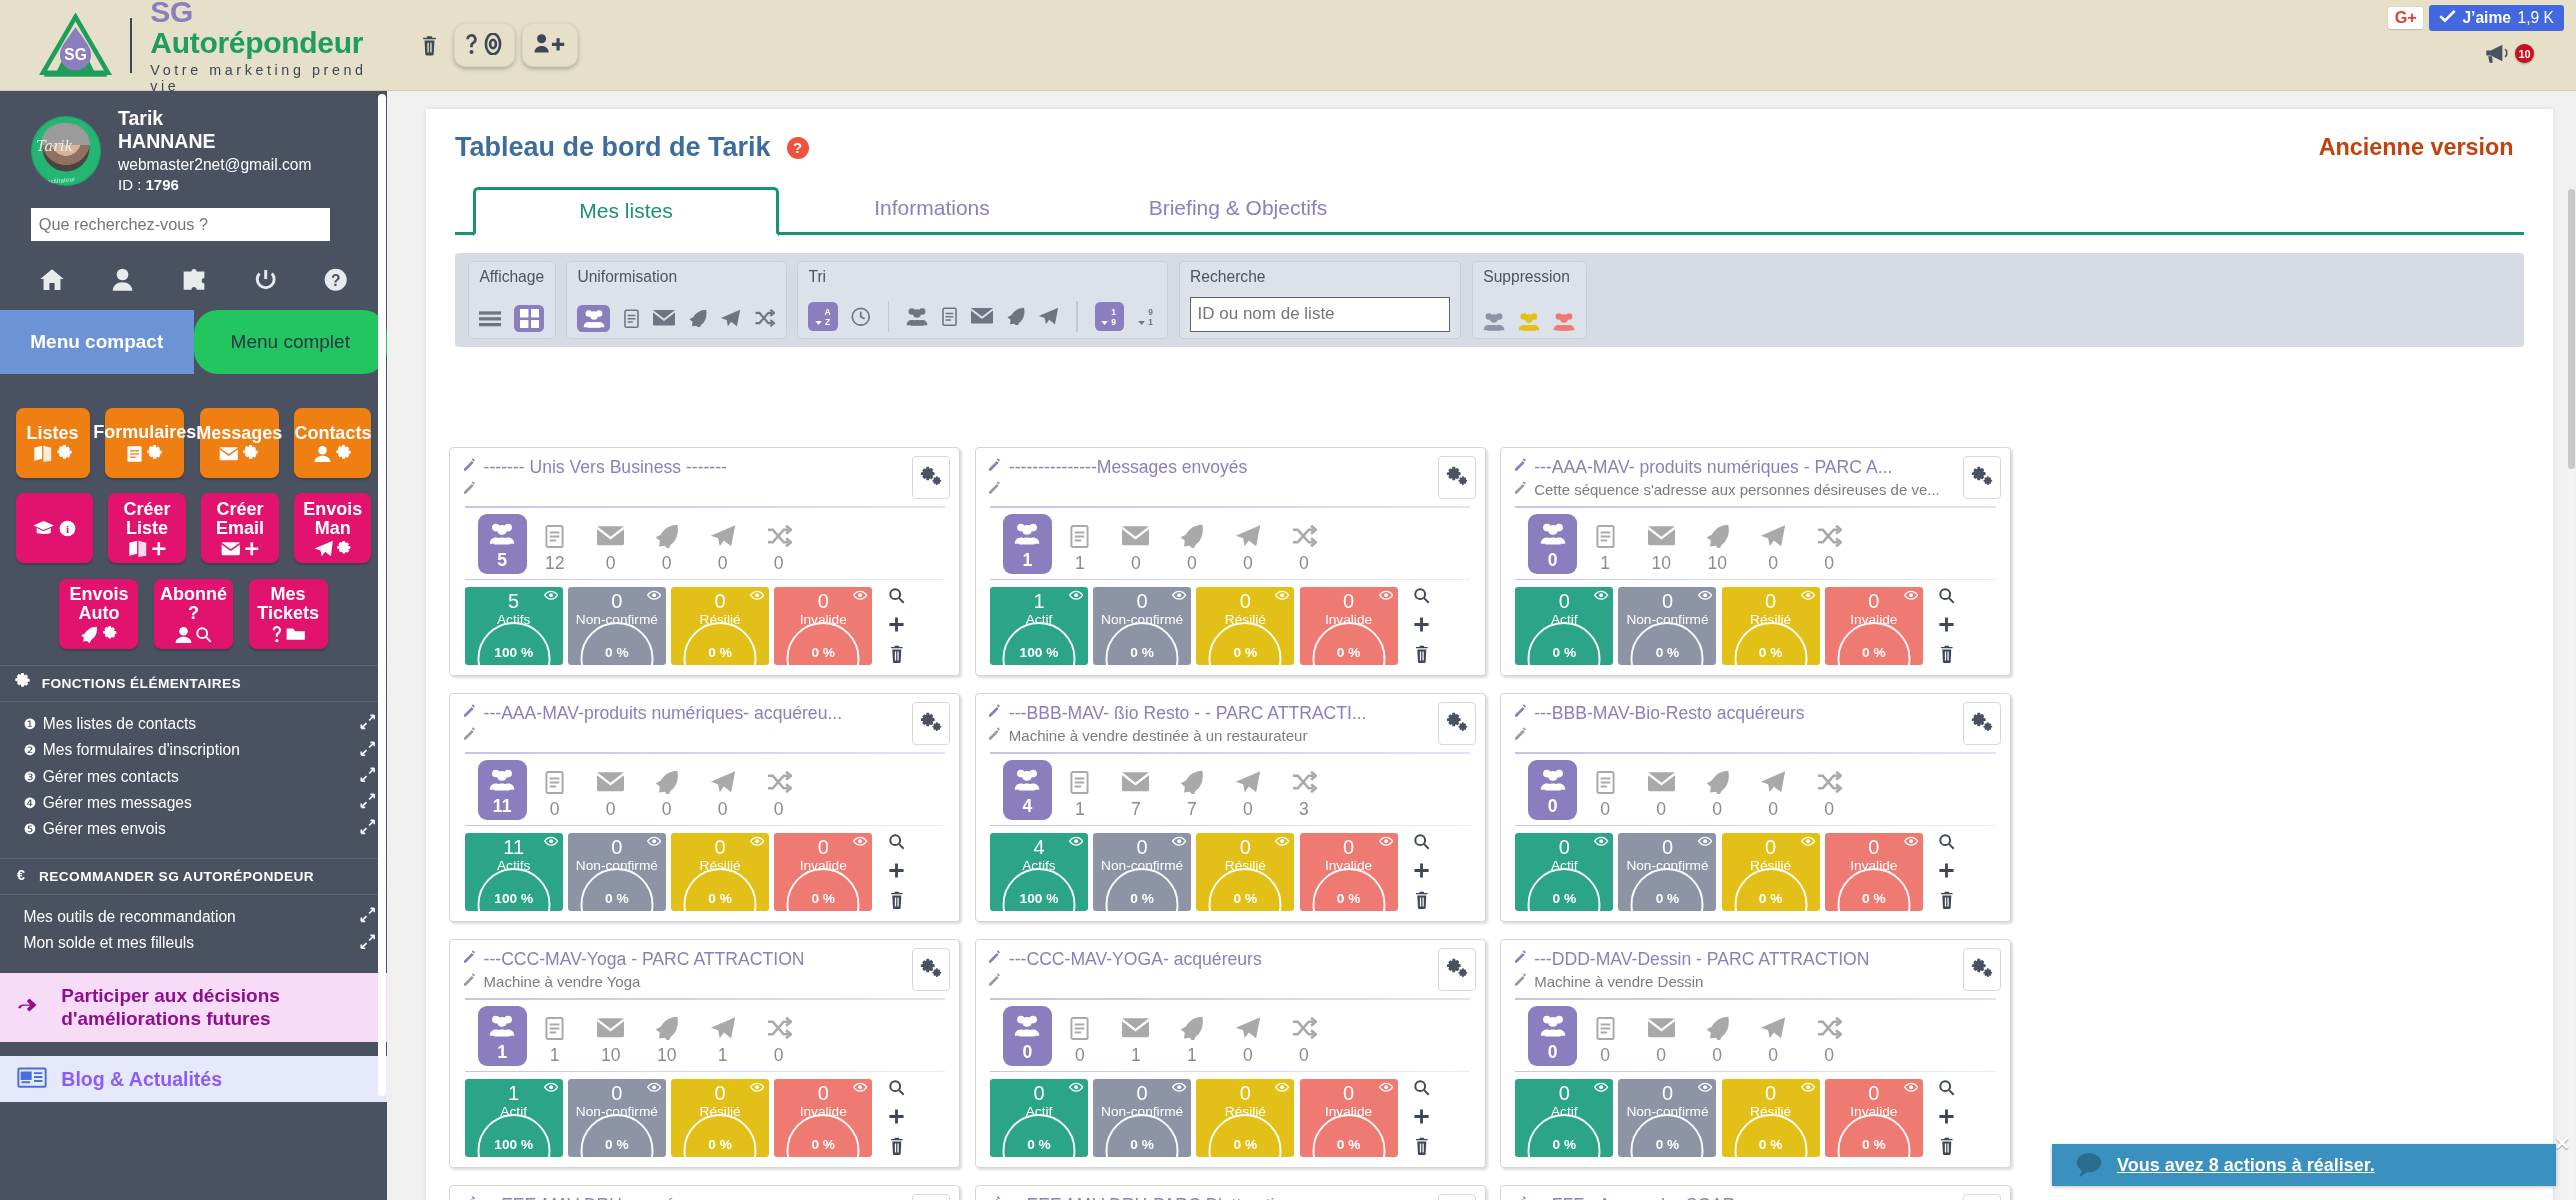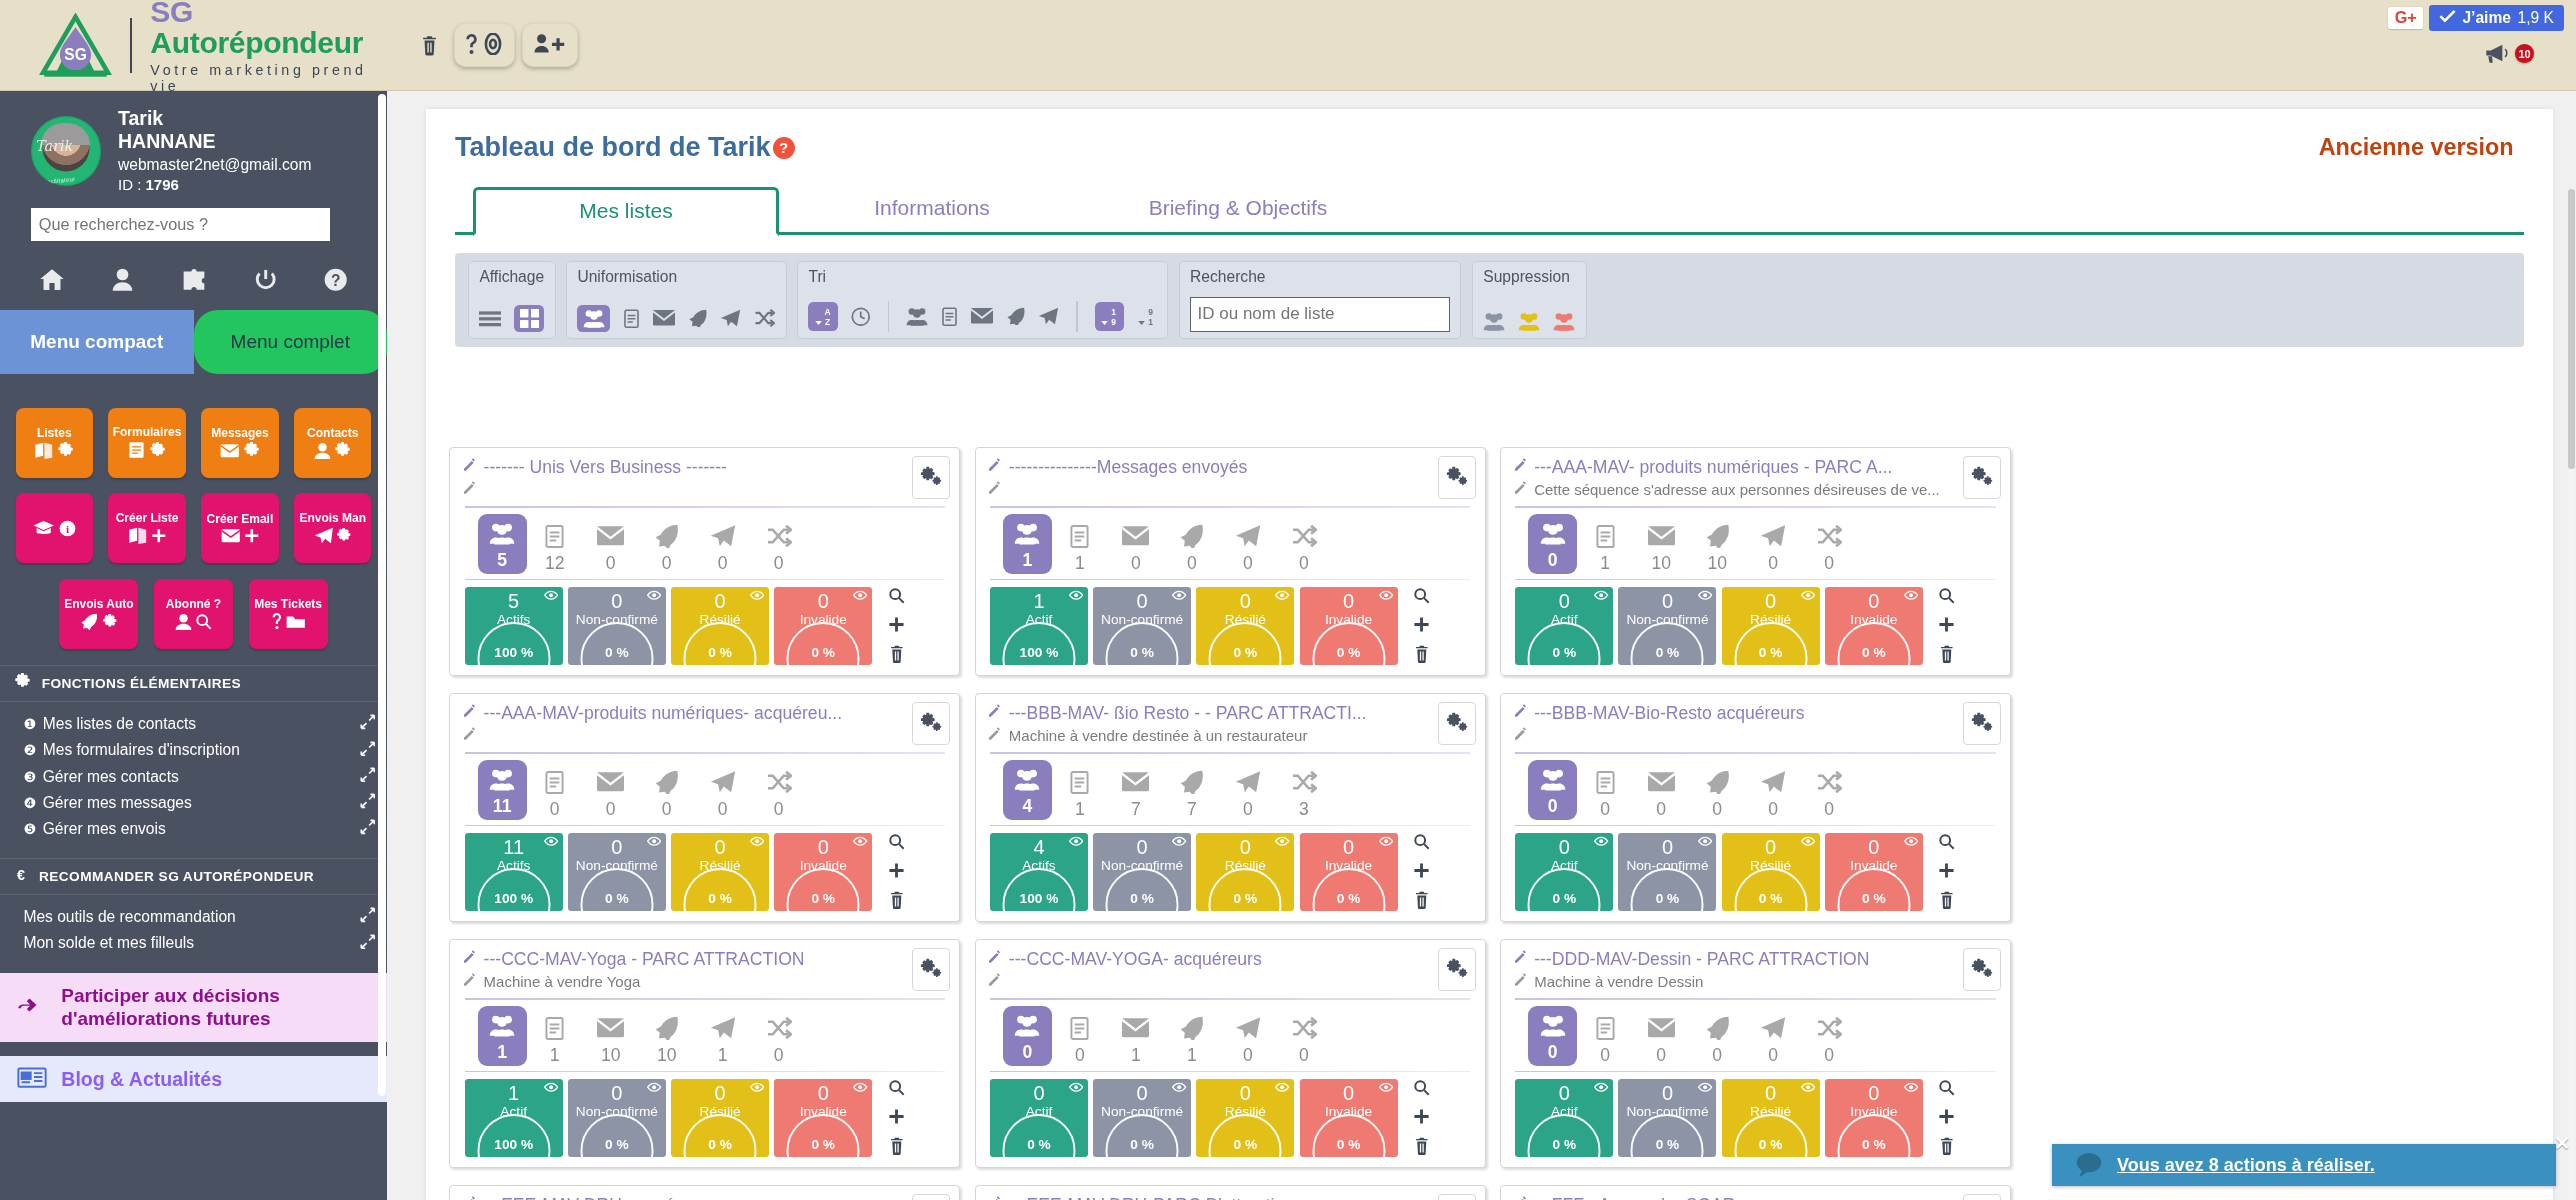--- a/index.html
+++ b/index.html
@@ -126,21 +126,21 @@
   .trow { display: flex; gap: 15.6px; margin-bottom: 15.6px; }
   .trow.center { justify-content: center; }
   .tile {
     width: 79px; height: 70px; border-radius: 7.8px; color: #fff;
     display: flex; flex-direction: column; align-items: center;
     justify-content: center; gap: 2.6px; text-align: center;
     box-shadow: 0 1.3px 2px rgba(0,0,0,.2);
   }
   .tile.orange { background: #f07f13; }
   .tile.pink { background: #e2136e; }
-  .tile .tl { font-size: 12px; font-weight: 700; line-height: 1.05; }
+  .tile .tl { font-size: 18px; font-weight: 700; line-height: 1.05; }
   .tile .ti { display: flex; align-items: center; gap: 3.3px; }
 
   .sechead {
     display: flex; align-items: center; gap: 10.4px; color: #fff;
     font-size: 13.7px; font-weight: 700; letter-spacing: 0.4px;
     padding: 7.8px 11.7px 7.8px 14.3px; border-bottom: 1.3px solid #5d6573;
     border-top: 1.3px solid #5d6573; margin-top: 9px;
   }
   .seclist { padding: 9px 11.7px 6.5px 23.4px; }
   .secitem {
@@ -177,21 +177,21 @@
   .panel {
     position: absolute; left: 39px; top: 18px; width: 2127px; height: 1106px;
     background: #ffffff; box-shadow: 0 0 3.9px rgba(0,0,0,.1);
   }
   .ptitle-row {
     display: flex; align-items: center; justify-content: space-between;
     padding: 23.4px 29px 0 29px;
   }
   .ptitle {
     color: #3c6d9e; font-size: 27px; font-weight: 700;
-    display: flex; align-items: center; gap: 2px;
+    display: flex; align-items: center; gap: 16px;
   }
   .q-badge {
     background: #f0523c; color: #fff; border-radius: 50%; width: 22px; height: 22px;
     font-size: 15px; font-weight: 700; display: flex; align-items: center;
     justify-content: center;
   }
   .oldver { color: #c2410c; font-size: 23.4px; font-weight: 700; padding-right: 10.4px; }
 
   .tabs {
     display: flex; align-items: flex-end; margin: 17px 29px 0 29px;

